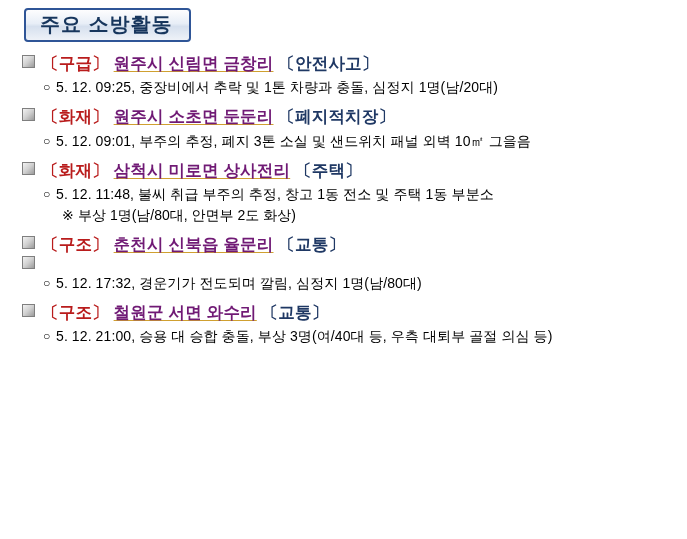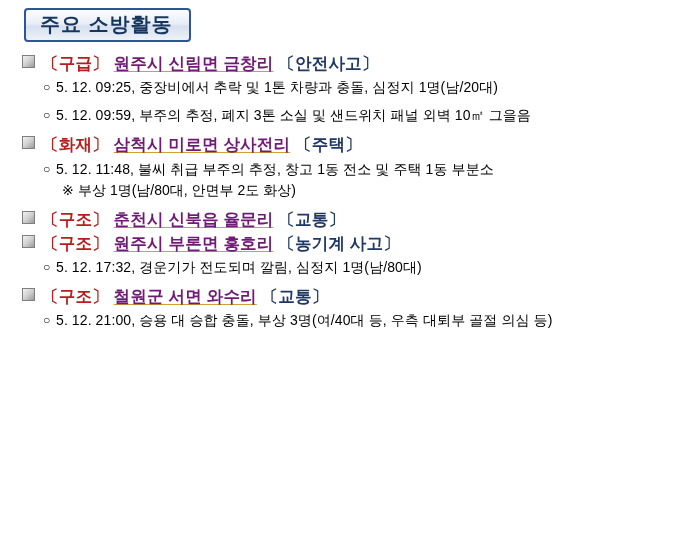--- a/index.html
+++ b/index.html
@@ -134,23 +134,31 @@
         </span>
       </div>
       <div class="entry-body">
         <div class="body-line">
           <span class="circ">○</span><span>5. 12. 09:25, 중장비에서 추락 및 1톤 차량과 충돌, 심정지 1명(남/20대)</span>
         </div>
       </div>
     </div>
 
     <div class="entry">
-      <div class="entry-body">
-        <div class="body-line">
-          <span class="circ">○</span><span>5. 12. 09:59, 부주의 추정, 폐지 3톤 소실 및 샌드위치 패널 외벽 10㎡ 그을음</span>
+      <div class="entry-head">
+        <span class="sq"></span>
+        <span class="head-text">
+          <span class="cat">〔화재〕</span>
+          <span class="place u">원주시 소초면 둔둔리</span>
+          <span class="type">〔폐지적치장〕</span>
+        </span>
+      </div>
+      <div class="entry-body">
+        <div class="body-line">
+          <span class="circ">○</span><span>5. 12. 09:01, 부주의 추정, 폐지 3톤 소실 및 샌드위치 패널 외벽 10㎡ 그을음</span>
         </div>
       </div>
     </div>
 
     <div class="entry">
       <div class="entry-head">
         <span class="sq"></span>
         <span class="head-text">
           <span class="cat">〔화재〕</span>
           <span class="place u">삼척시 미로면 상사전리</span>
@@ -174,25 +182,20 @@
           <span class="cat">〔구조〕</span>
           <span class="place u">춘천시 신북읍 율문리</span>
           <span class="type">〔교통〕</span>
         </span>
       </div>
     </div>
 
     <div class="entry">
       <div class="entry-head">
         <span class="sq"></span>
-        <span class="head-text">
-          <span class="cat">〔구조〕</span>
-          <span class="place u">원주시 부론면 흥호리</span>
-          <span class="type">〔농기계 사고〕</span>
-        </span>
       </div>
       <div class="entry-body">
         <div class="body-line">
           <span class="circ">○</span><span>5. 12. 17:32, 경운기가 전도되며 깔림, 심정지 1명(남/80대)</span>
         </div>
       </div>
     </div>
 
     <div class="entry">
       <div class="entry-head">

